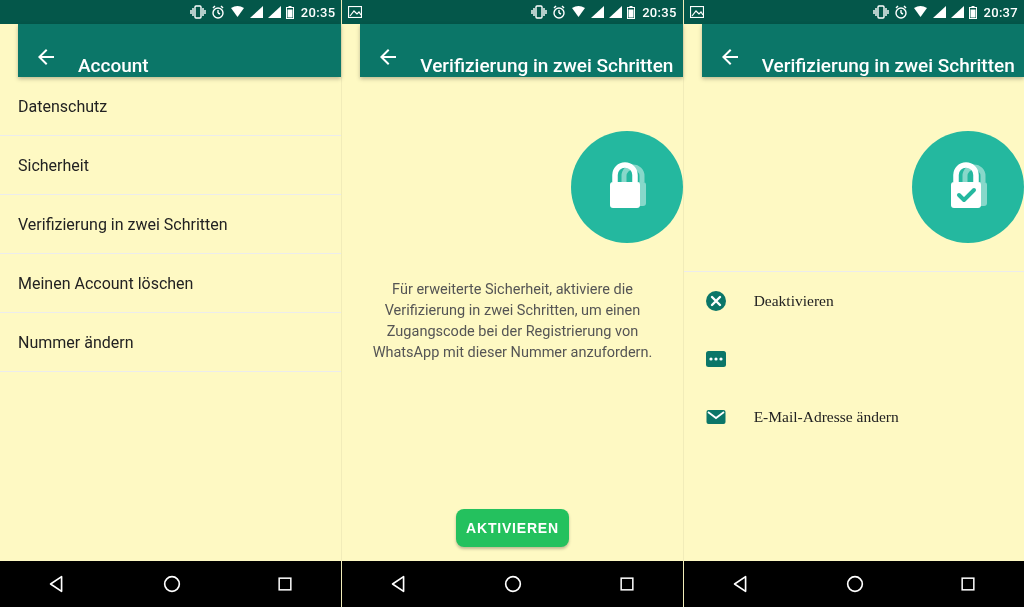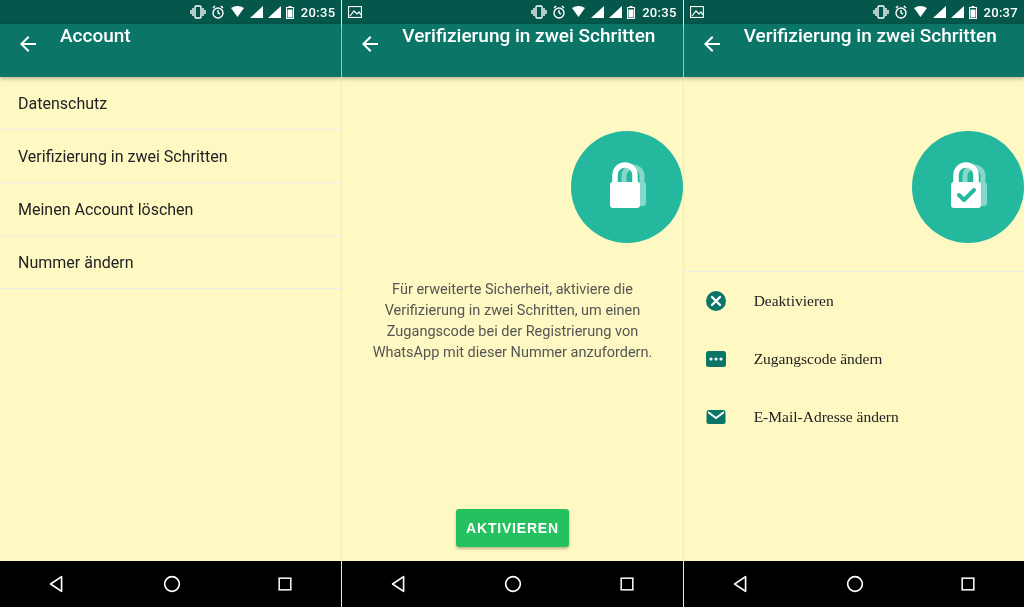--- a/index.html
+++ b/index.html
@@ -36,35 +36,36 @@
   }
   .statusbar svg { display: block; }
   .statusbar .time { font-weight: 500; font-size: 13px; letter-spacing: 0.3px; margin-left: 2px; }
 
   
   .titlebar {
     height: 53px;
     background: #0b7668;
     color: #ffffff;
     display: flex;
-    align-items: flex-start;
+    align-items: flex-end;
     padding: 0 8px;
     box-shadow: 0 2px 4px rgba(0,0,0,0.25);
     position: relative;
     z-index: 2;
+    margin-left: 18px;
   }
   .titlebar .back { width: 40px; height: 40px; display:flex; align-items:center; justify-content:center; cursor:pointer; }
   .titlebar h1 { font-size: 19px; font-weight: 500; margin-left: 12px; white-space: nowrap; }
 
   
   .content { flex: 1; overflow: hidden; display:flex; flex-direction:column; }
 
   
   .list-item {
-    height: 53px;
+    height: 59px;
     display: flex;
     align-items: center;
     padding: 0 18px;
     font-size: 16px;
     color: #222;
     border-bottom: 1px solid #ececec;
     cursor: pointer;
   }
 
   
@@ -86,21 +87,21 @@
   .blurb3 { margin-top: 32px; }
 
   .btn-primary {
     background: #24c15e;
     color: #fff;
     border: none;
     font-size: 14px;
     font-weight: 600;
     letter-spacing: 0.8px;
     padding: 11px 10px;
-    border-radius: 3px;
+    border-radius: 8px;
     box-shadow: 0 2px 3px rgba(0,0,0,0.25);
     cursor: pointer;
   }
   .btn-wrap { position:absolute; bottom: 60px; left:0; right:0; display:flex; justify-content:center; }
 
   
   .actions { margin-top: 28px; border-top: 1px solid #ececec; font-family: Liberation Serif, serif; }
   .action-row {
     height: 58px;
     display:flex; align-items:center;
@@ -176,20 +177,23 @@
       <svg width="24" height="24" viewBox="0 0 24 24">
           <path d="M20 11H7.83l5.59-5.59L12 4l-8 8 8 8 1.41-1.41L7.83 13H20z" fill="#fff"></path>
         </svg>
     </div>
     <h1>Account</h1>
   </div>
 
   <div class="content">
     <div class="list-item">
         <span>Datenschutz</span>
+      </div>
+    <div class="list-item">
+        <span>Sicherheit</span>
       </div>
     <div class="list-item">
         <span>Verifizierung in zwei Schritten</span>
       </div>
     <div class="list-item">
         <span>Meinen Account löschen</span>
       </div>
     <div class="list-item">
         <span>Nummer ändern</span>
       </div>
@@ -405,21 +409,20 @@
       </div>
       <div class="action-row">
         <span class="icon-slot">
           <svg width="22" height="22" viewBox="0 0 22 22">
               <rect x="1" y="3" width="20" height="16" rx="2.5" fill="#0b7668"></rect>
               <circle cx="6" cy="11" r="1.6" fill="#fff"></circle>
               <circle cx="11" cy="11" r="1.6" fill="#fff"></circle>
               <circle cx="16" cy="11" r="1.6" fill="#fff"></circle>
             </svg>
         </span>
-        <span>Zugangscode ändern</span>
       </div>
       <div class="action-row">
         <span class="icon-slot">
           <svg width="22" height="22" viewBox="0 0 22 22">
               <rect x="1.5" y="4" width="19" height="14" rx="2" fill="#0b7668"></rect>
               <path d="M3 6 L11 12 L19 6" fill="none" stroke="#fff" stroke-width="1.8"></path>
             </svg>
         </span>
         <span>E-Mail-Adresse ändern</span>
       </div>

